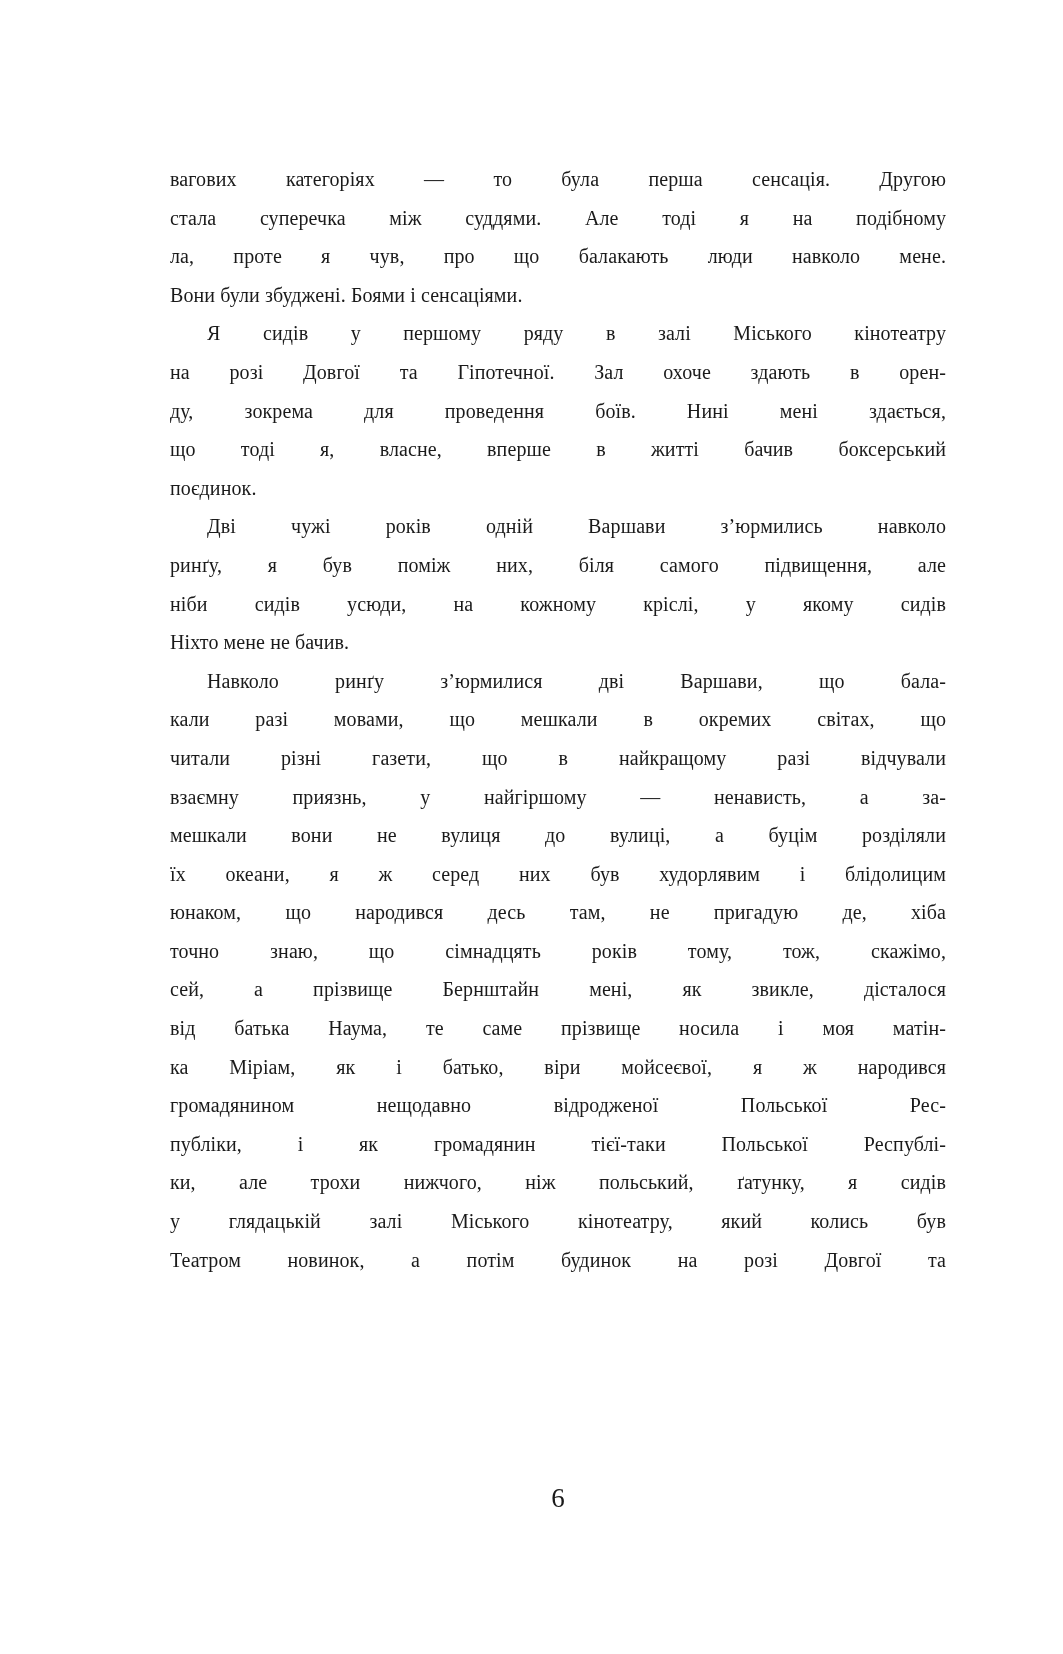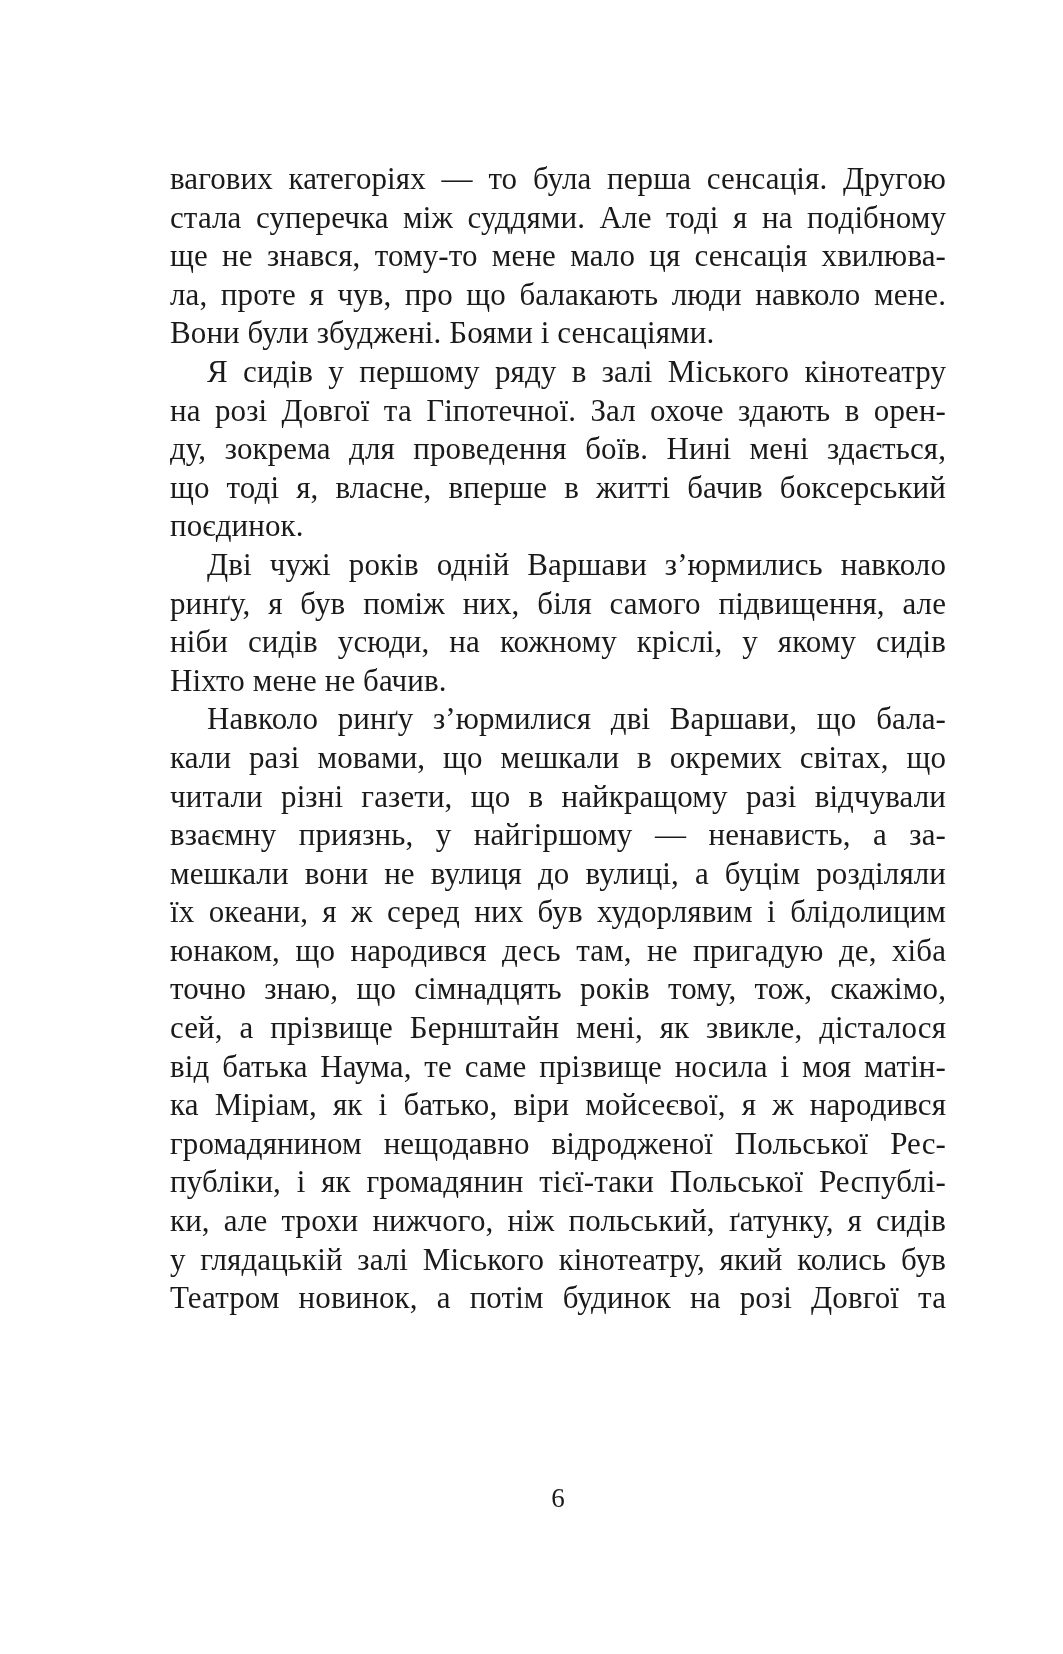--- a/index.html
+++ b/index.html
@@ -16,21 +16,21 @@
     color: #1a1a1a;
     overflow: hidden;
   }
   .text-block {
     position: absolute;
     left: 170px;
     top: 160px;
     width: 776px;
   }
   .line {
-    font-size: 31px;
+    font-size: 20px;
     line-height: 38.6px;
     height: 38.6px;
     text-align: justify;
     text-align-last: justify;
     -moz-text-align-last: justify;
     overflow: hidden;
     white-space: nowrap;
     letter-spacing: 0.1px;
   }
   .line.indent {
@@ -51,21 +51,20 @@
     line-height: 30px;
   }
 </style>
 </head>
 <body>
 
 <div class="book-page">
   <div class="text-block">
       <div class="line">вагових категоріях — то була перша сенсація. Другою</div>
       <div class="line">стала суперечка між суддями. Але тоді я на подібному</div>
-      <div class="line">ще не знався, тому-то мене мало ця сенсація хвилюва-</div>
       <div class="line">ла, проте я чув, про що балакають люди навколо мене.</div>
       <div class="line flush">Вони були збуджені. Боями і сенсаціями.</div>
       <div class="line indent">Я сидів у першому ряду в залі Міського кінотеатру</div>
       <div class="line">на розі Довгої та Гіпотечної. Зал охоче здають в орен-</div>
       <div class="line">ду, зокрема для проведення боїв. Нині мені здається,</div>
       <div class="line">що тоді я, власне, вперше в житті бачив боксерський</div>
       <div class="line flush">поєдинок.</div>
       <div class="line indent">Дві чужі років одній Варшави з’юрмились навколо</div>
       <div class="line">ринґу, я був поміж них, біля самого підвищення, але</div>
       <div class="line">ніби сидів усюди, на кожному кріслі, у якому сидів</div>

